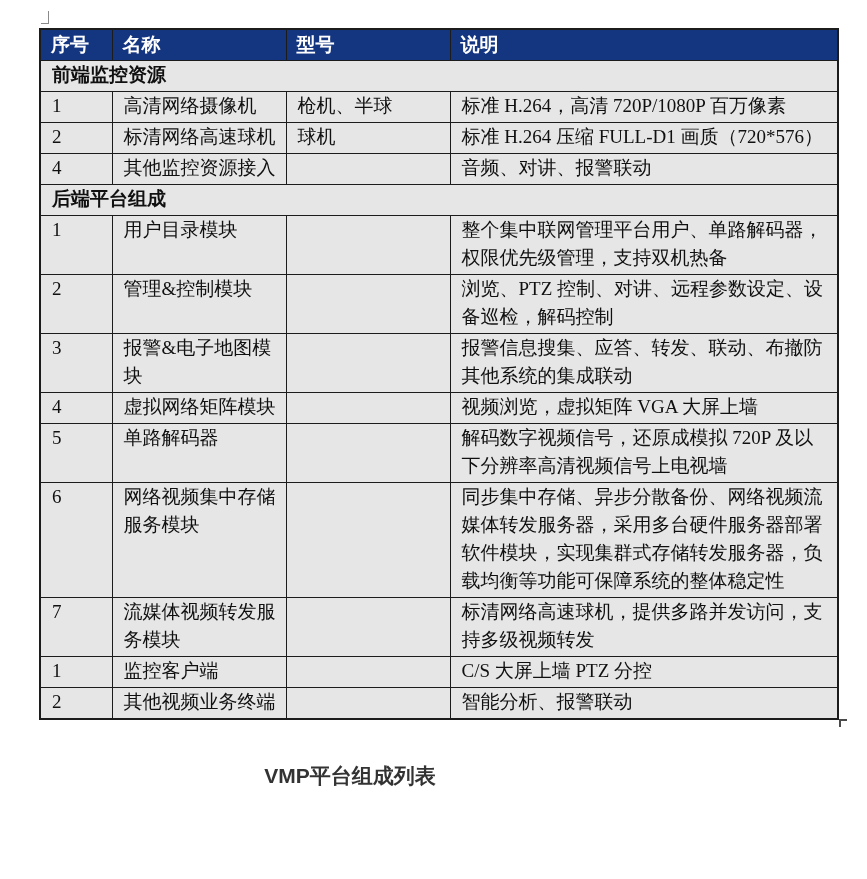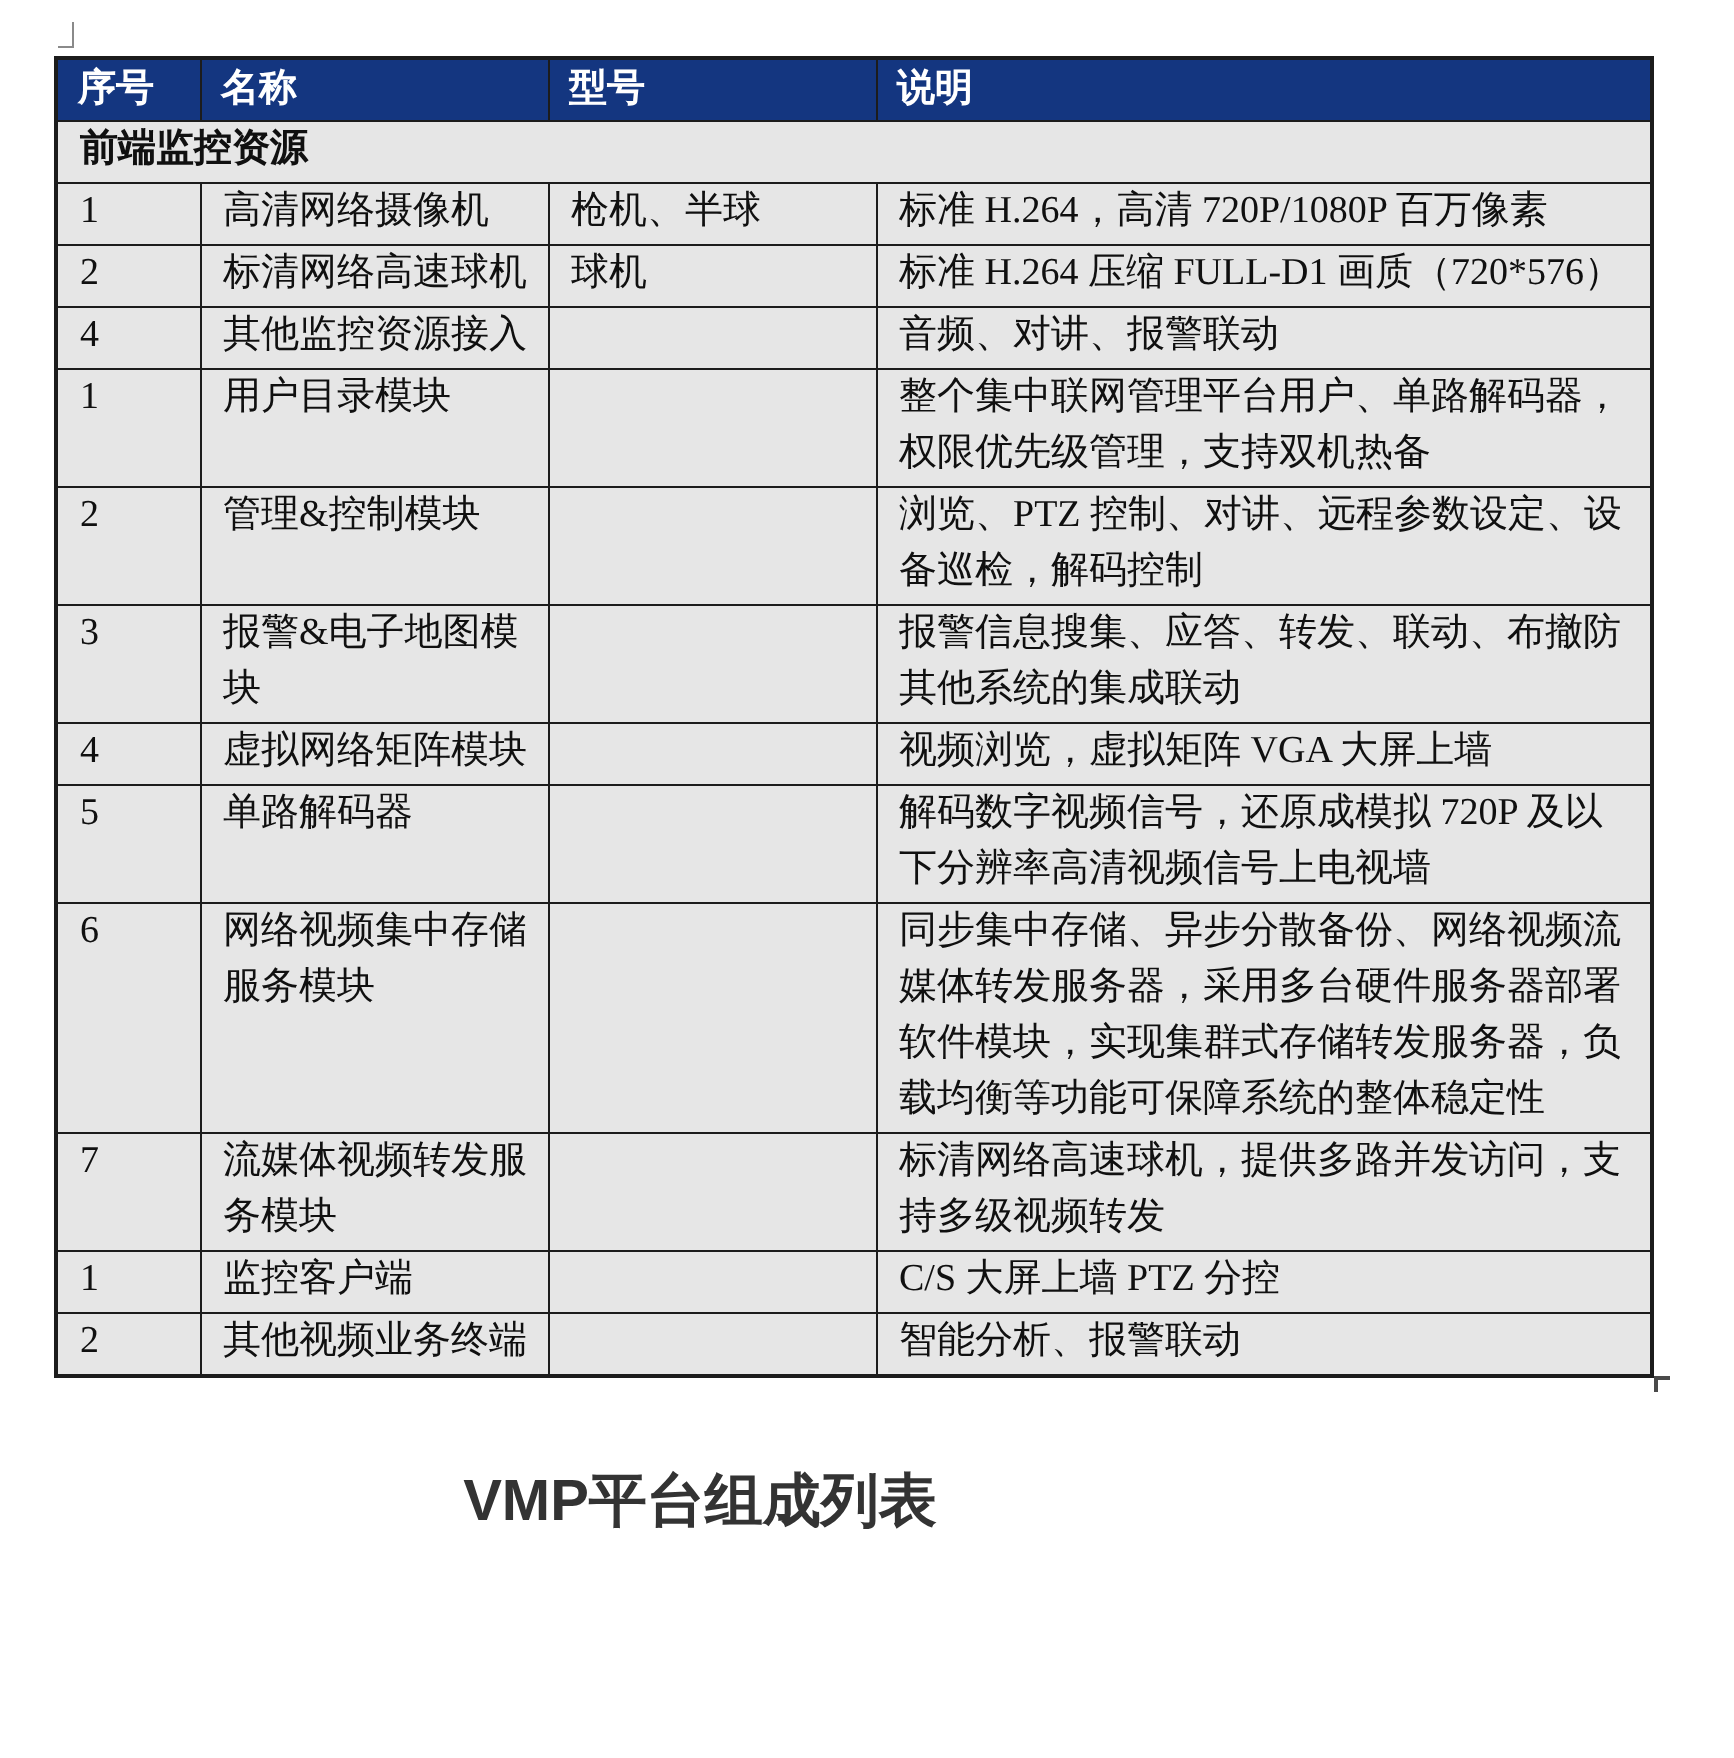--- a/index.html
+++ b/index.html
@@ -14,21 +14,21 @@
   *{box-sizing:border-box;}
   html,body{margin:0;padding:0;}
   body{
     width:867px;height:879px;
     background:var(--page-bg);
     color:var(--body-text);
     font-family:"Liberation Serif","DejaVu Serif",serif;
   }
   .table-wrap{
     position:relative;
-    margin:28px 0 0 27px;
+    margin:28px 0 0 39px;
     width:800px;
   }
   .corner-mark{
     position:absolute;
     top:-17px;left:2px;
     width:8px;height:13px;
     border-right:1px solid #8a8a8a;
     border-bottom:1px solid #8a8a8a;
   }
   .resize-handle{
@@ -75,21 +75,21 @@
     font-size:20px;
     line-height:30px;
     padding:1px 8px;
   }
   .caption{
     width:700px;
     margin-top:42px;
     text-align:center;
     font-family:"Liberation Sans","DejaVu Sans",sans-serif;
     font-weight:bold;
-    font-size:29px;
+    font-size:21px;
     color:var(--caption-text);
   }
 </style>
 </head>
 <body>
 
 <div class="table-wrap">
   <div class="corner-mark"></div>
   <table class="vmp">
     <colgroup>
@@ -120,20 +120,23 @@
           <td class="cell-no">2</td>
           <td class="cell-name">标清网络高速球机</td>
           <td class="cell-model">球机</td>
           <td class="cell-desc">标准 H.264 压缩 FULL-D1 画质（720*576）</td>
         </tr>
         <tr>
           <td class="cell-no">4</td>
           <td class="cell-name">其他监控资源接入</td>
           <td class="cell-model"></td>
           <td class="cell-desc">音频、对讲、报警联动</td>
+        </tr>
+        <tr>
+          <td colspan="4" class="section-title">后端平台组成</td>
         </tr>
         <tr>
           <td class="cell-no">1</td>
           <td class="cell-name">用户目录模块</td>
           <td class="cell-model"></td>
           <td class="cell-desc">整个集中联网管理平台用户、单路解码器，权限优先级管理，支持双机热备</td>
         </tr>
         <tr>
           <td class="cell-no">2</td>
           <td class="cell-name">管理&amp;控制模块</td>

